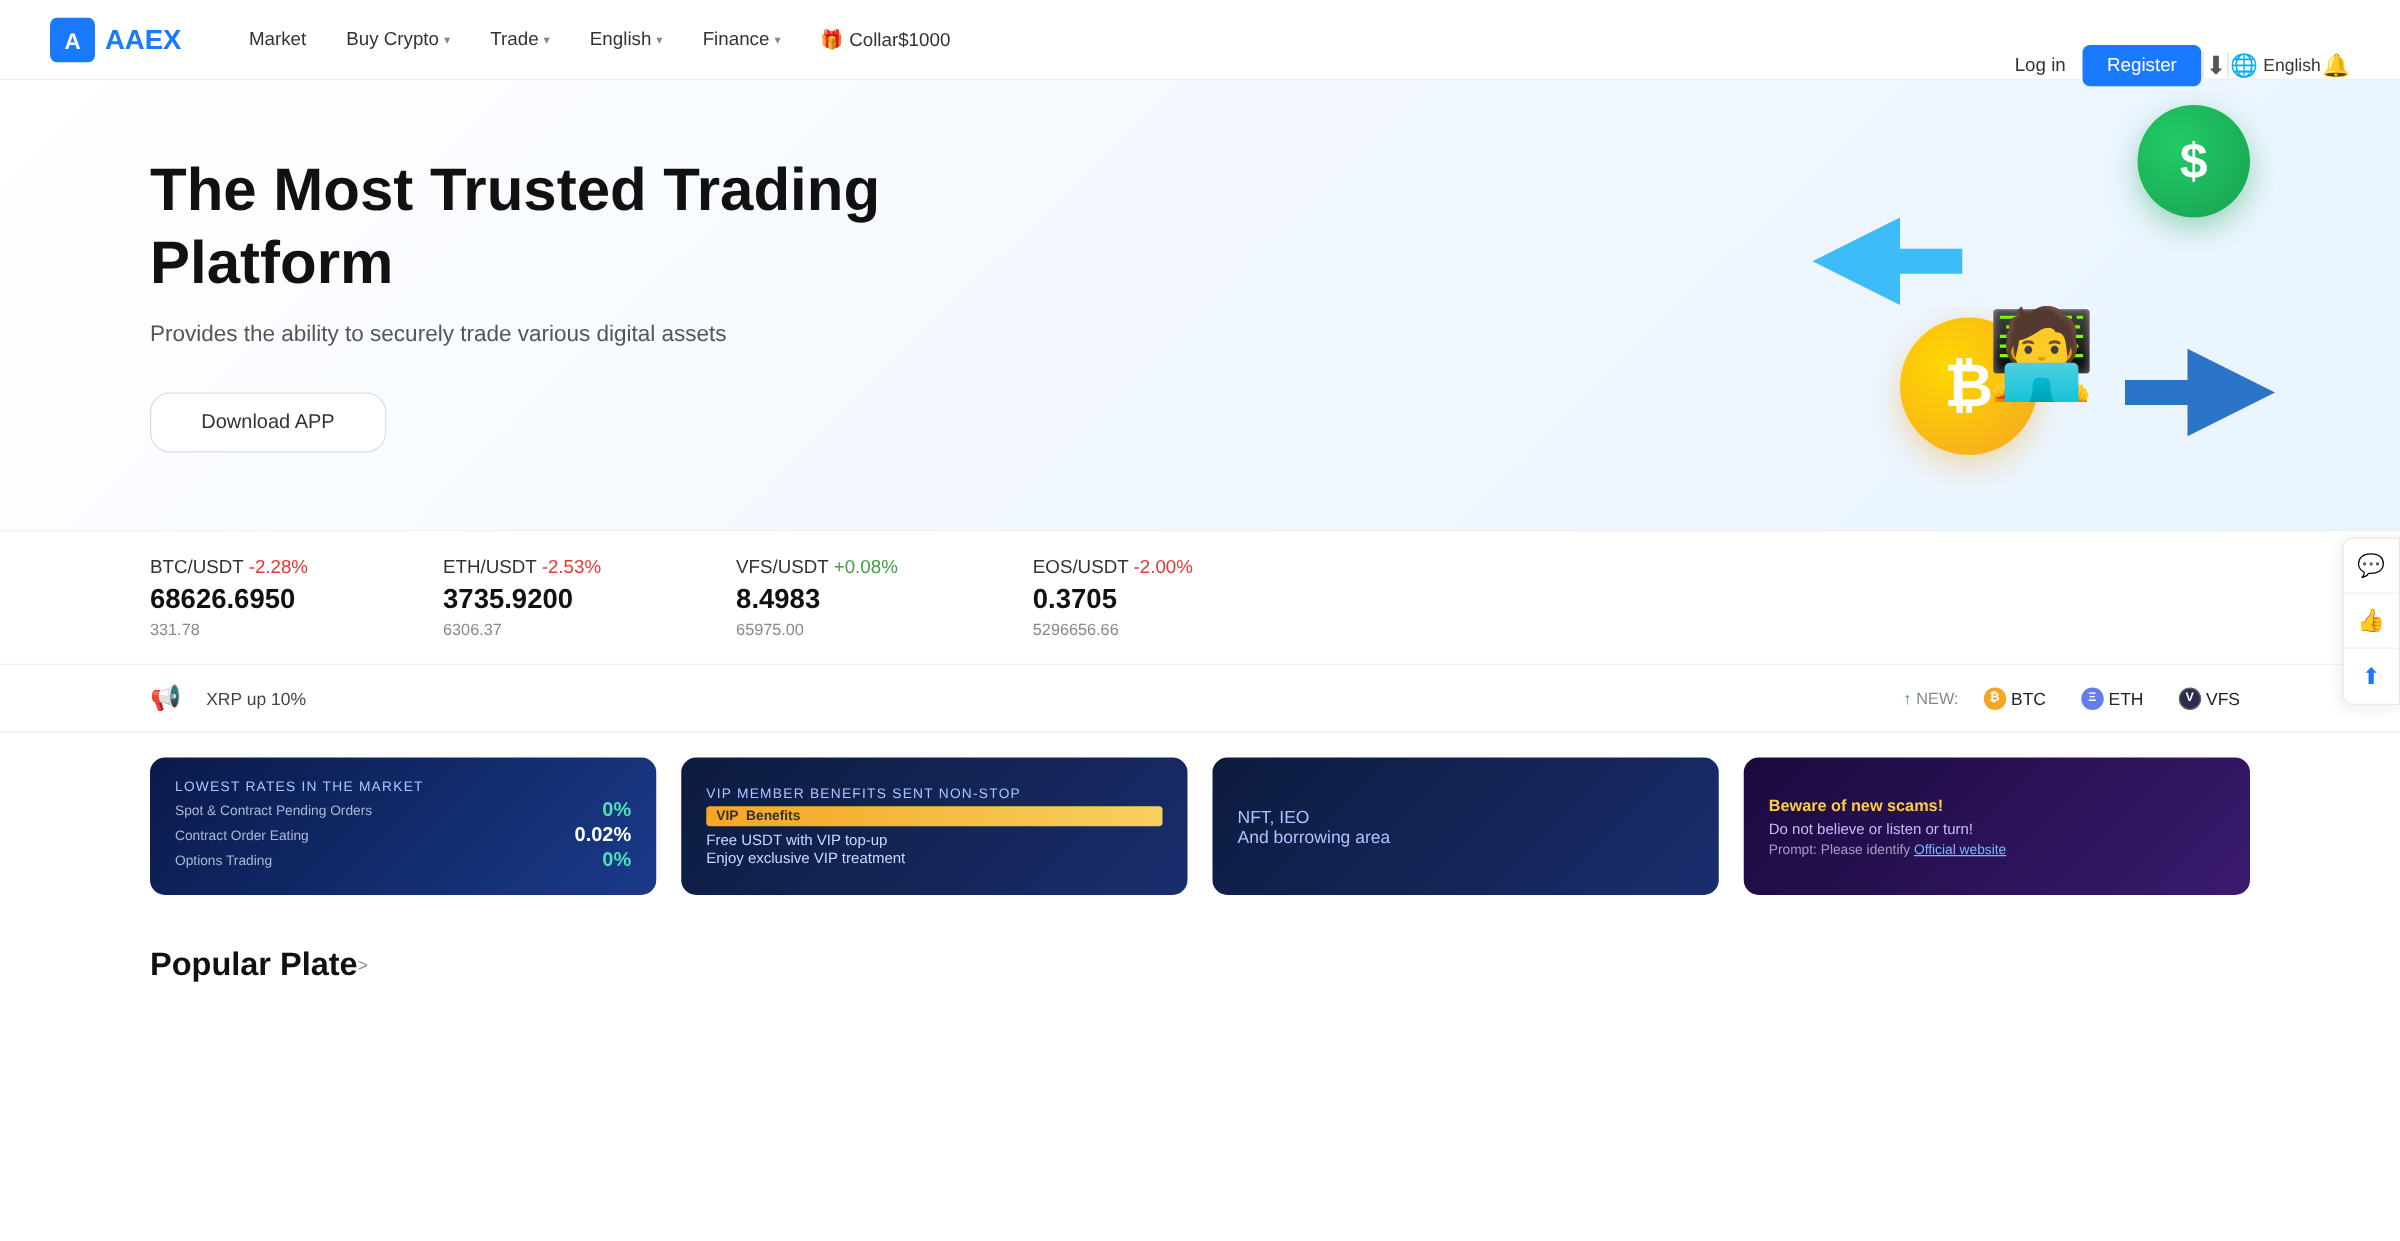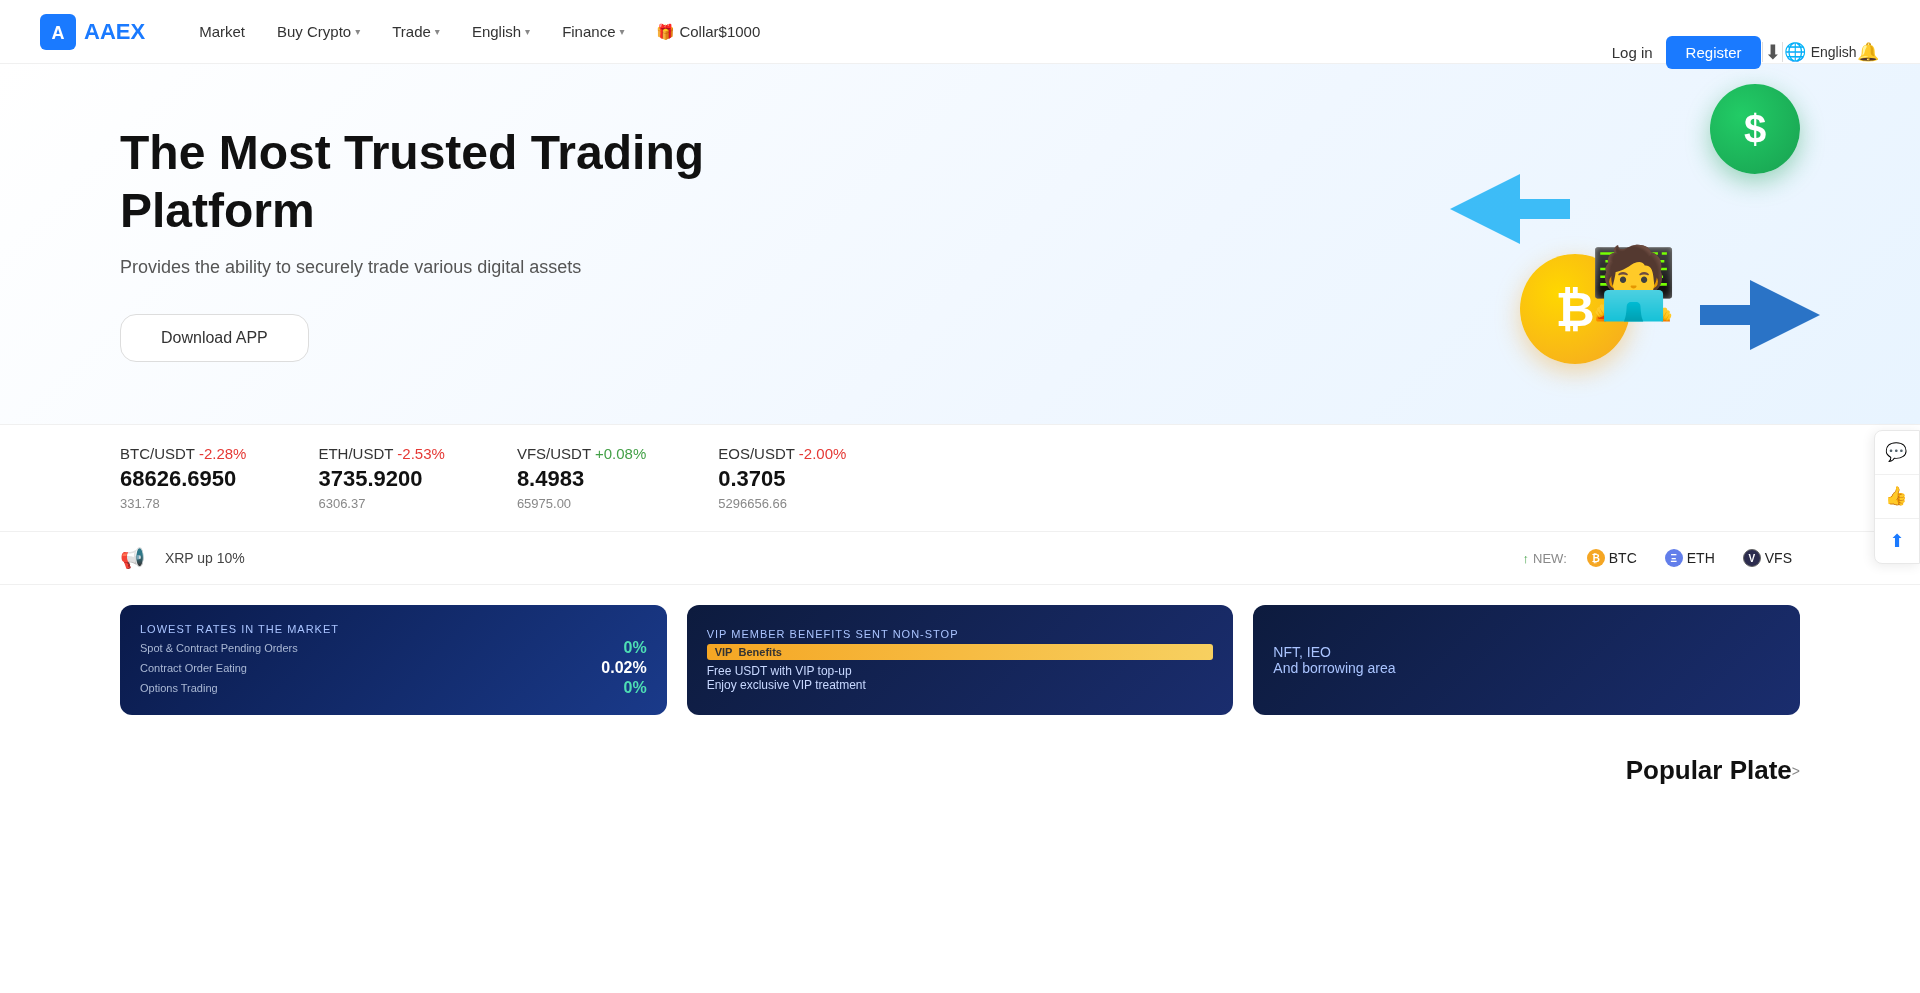--- a/index.html
+++ b/index.html
@@ -93,21 +93,21 @@
       position: absolute; bottom: 60px; left: 150px;
       font-size: 70px; z-index: 5;
     }
 
     
     .ticker-bar {
       background: #fff;
       border-top: 1px solid #f0f0f0;
       border-bottom: 1px solid #f0f0f0;
       padding: 20px 120px;
-      display: flex; gap: 72px; align-items: center;
+      display: flex; gap: 108px; align-items: center;
     }
     .ticker-item { display: flex; flex-direction: column; gap: 4px; }
     .ticker-pair { font-size: 15px; color: #333; font-weight: 500; }
     .ticker-pair .change { font-weight: 400; }
     .change.neg { color: #e53935; }
     .change.pos { color: #43a047; }
     .ticker-price { font-size: 22px; font-weight: 600; color: #111; }
     .ticker-vol { font-size: 13px; color: #888; }
 
     
@@ -157,21 +157,21 @@
       display: inline-block;
       background: linear-gradient(90deg, #f5a623, #f7d060);
       color: #333; font-size: 11px; font-weight: 700;
       padding: 2px 8px; border-radius: 3px;
       margin-bottom: 4px;
     }
 
     
     .popular-section { padding: 20px 120px 0; }
     .popular-header {
-      display: flex; align-items: center; justify-content: flex-end;
+      display: flex; align-items: center; justify-content: flex-start;
       padding-bottom: 10px;
     }
     .popular-title { font-size: 26px; font-weight: 700; color: #111; }
     .popular-more { font-size: 14px; color: #888; cursor: pointer; display: flex; align-items: center; gap: 4px; }
 
     
     .floating-sidebar {
       position: fixed; right: 0; top: 50%;
       transform: translateY(-50%);
       display: flex; flex-direction: column;
@@ -357,20 +357,27 @@
     </div>
   </div>
 
   <div class="promo-card promo-card-3">
     <div class="promo-card-inner">
       <div style="font-size:14px;color:#aac4ff;">NFT, IEO</div>
       <div style="font-size:14px;color:#aac4ff;">And borrowing area</div>
     </div>
   </div>
 
+  <div class="promo-card promo-card-4">
+    <div class="promo-card-inner">
+      <div style="font-size:13px;font-weight:700;color:#ffcc44;margin-bottom:4px;">Beware of new scams!</div>
+      <div style="font-size:12px;color:#c8b8ff;">Do not believe or listen or turn!</div>
+      <div style="font-size:11px;color:#a89ac8;margin-top:4px;">Prompt: Please identify <span style="color:#7cb8ff;text-decoration:underline;">Official website</span></div>
+    </div>
+  </div>
 </div>
 
 <div class="popular-section">
   <div class="popular-header">
     <h2 class="popular-title">Popular Plate</h2>
     <div class="popular-more">
       <span>&gt;</span>
     </div>
   </div>
 </div>

